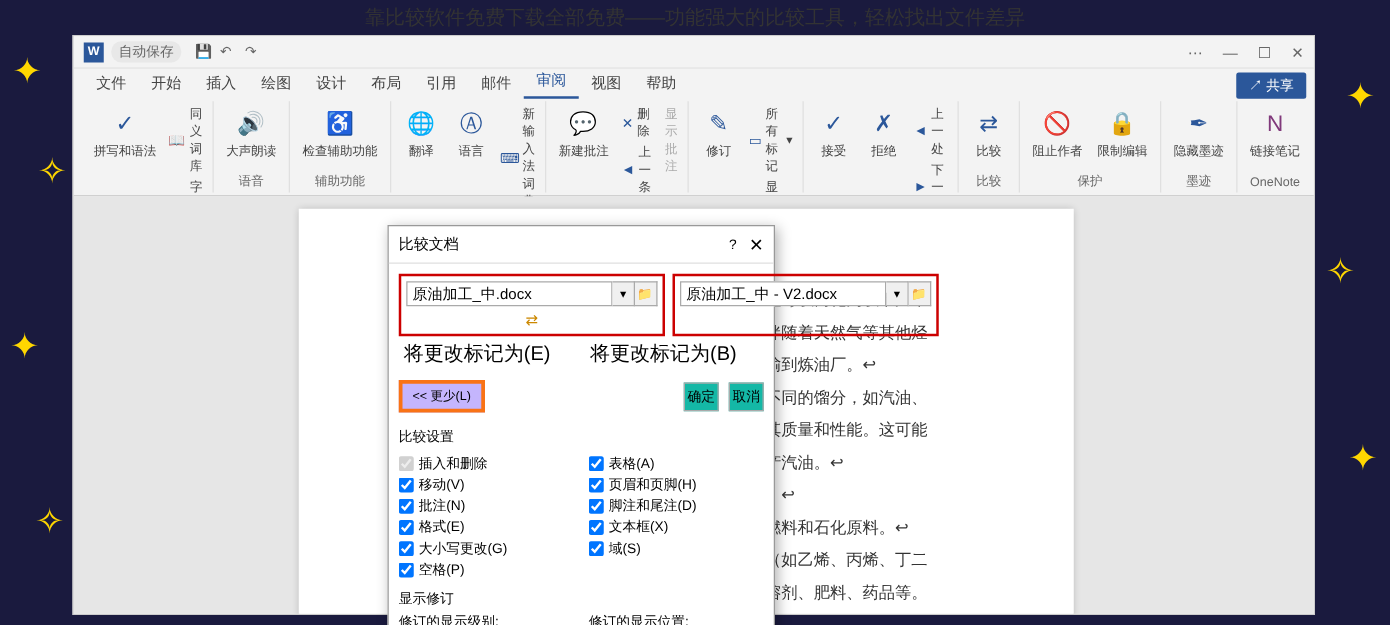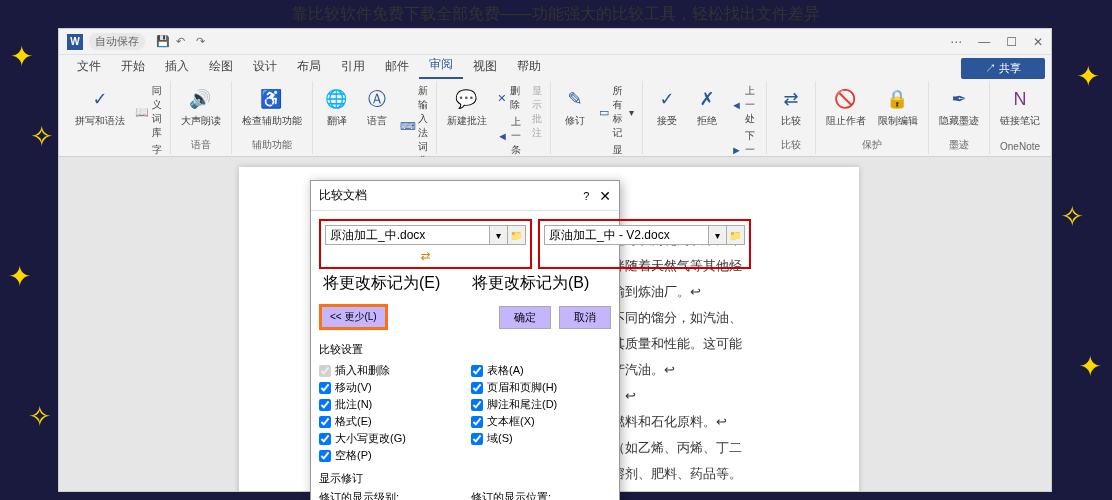--- a/index.html
+++ b/index.html
@@ -8,21 +8,21 @@
 .page-title { position: absolute; top: 4px; left: 0; width: 100%; text-align: center; font-size: 16px; color: #333; z-index: 100; }
 .word-window { position: absolute; top: 28px; left: 58px; width: 994px; height: 464px; background: #f3f3f3; border: 1px solid #ccc; }
 .titlebar { height: 26px; background: #f3f3f3; display: flex; align-items: center; padding: 0 8px; border-bottom: 1px solid #e0e0e0; }
 .word-icon { width: 16px; height: 16px; background: #2b579a; color: #fff; font-size: 10px; display: flex; align-items: center; justify-content: center; margin-right: 6px; font-weight: bold; }
 .autosave { font-size: 11px; color: #666; background: #e8e8e8; padding: 1px 6px; border-radius: 8px; margin-right: 8px; }
 .qat-icon { width: 14px; height: 14px; margin: 0 3px; color: #666; font-size: 11px; }
 .win-controls { margin-left: auto; display: flex; gap: 16px; color: #666; font-size: 12px; }
 .tabs { height: 24px; display: flex; align-items: flex-end; padding-left: 8px; background: #f3f3f3; }
 .tab { padding: 4px 10px; font-size: 12px; color: #444; cursor: pointer; }
 .tab.active { border-bottom: 2px solid #2b579a; color: #2b579a; }
-.share-btn { margin-left: auto; background: #2b579a; color: #fff; padding: 3px 24px; font-size: 11px; margin-right: 6px; border-radius: 2px; }
+.share-btn { margin-left: auto; background: #2b579a; color: #fff; padding: 3px 10px; font-size: 11px; margin-right: 6px; border-radius: 2px; }
 .ribbon { height: 78px; background: #f3f3f3; border-bottom: 1px solid #d0d0d0; display: flex; padding: 2px 6px; }
 .ribbon-group { display: flex; flex-direction: column; align-items: center; padding: 2px 6px; border-right: 1px solid #e0e0e0; }
 .ribbon-group:last-child { border-right: none; }
 .group-content { display: flex; align-items: flex-start; gap: 4px; flex: 1; }
 .group-label { font-size: 10px; color: #666; margin-top: 2px; }
 .ribbon-btn { display: flex; flex-direction: column; align-items: center; padding: 2px 4px; cursor: pointer; }
 .ribbon-btn-icon { width: 20px; height: 20px; display: flex; align-items: center; justify-content: center; font-size: 14px; color: #2b579a; }
 .ribbon-btn-icon.lg { width: 28px; height: 28px; font-size: 18px; }
 .ribbon-btn-label { font-size: 10px; color: #444; white-space: nowrap; margin-top: 1px; }
 .ribbon-col { display: flex; flex-direction: column; gap: 1px; }
@@ -41,21 +41,21 @@
 .doc-sel-box { flex: 1; border: 2px solid #c00; padding: 4px; }
 .doc-sel-label { font-size: 11px; margin-bottom: 3px; }
 .doc-sel-input { display: flex; align-items: center; }
 .doc-sel-field { flex: 1; border: 1px solid #aaa; padding: 2px 4px; font-size: 12px; height: 20px; }
 .doc-sel-btn { width: 18px; height: 20px; border: 1px solid #aaa; border-left: none; background: #f0f0f0; font-size: 10px; display: flex; align-items: center; justify-content: center; }
 .mark-labels { display: flex; gap: 6px; margin-top: 4px; }
 .mark-label { flex: 1; font-size: 16px; padding-left: 4px; }
 .dialog-buttons { display: flex; align-items: center; gap: 8px; margin-top: 10px; padding-bottom: 6px; }
 .more-btn { font-size: 10px; padding: 3px 8px; border: 3px solid #f97316; background: #c4b5fd; }
 .spacer { flex: 1; }
-.dlg-btn { font-size: 11px; padding: 3px 14px; border: 1px solid #aaa; background: #c4b5fd; }
+.dlg-btn { font-size: 11px; padding: 3px 2px; border: 1px solid #aaa; background: #14b8a6; }
 .section-label { font-size: 11px; margin: 6px 0 4px; }
 .settings-cols { display: flex; gap: 12px; }
 .settings-col { flex: 1; }
 .chk { display: flex; align-items: center; gap: 4px; margin: 2px 0; font-size: 11px; }
 .chk input { width: 12px; height: 12px; }
 .swap-icon { text-align: center; margin-top: 4px; color: #c80; font-size: 12px; }
 </style>
 </head>
 <body>
 

